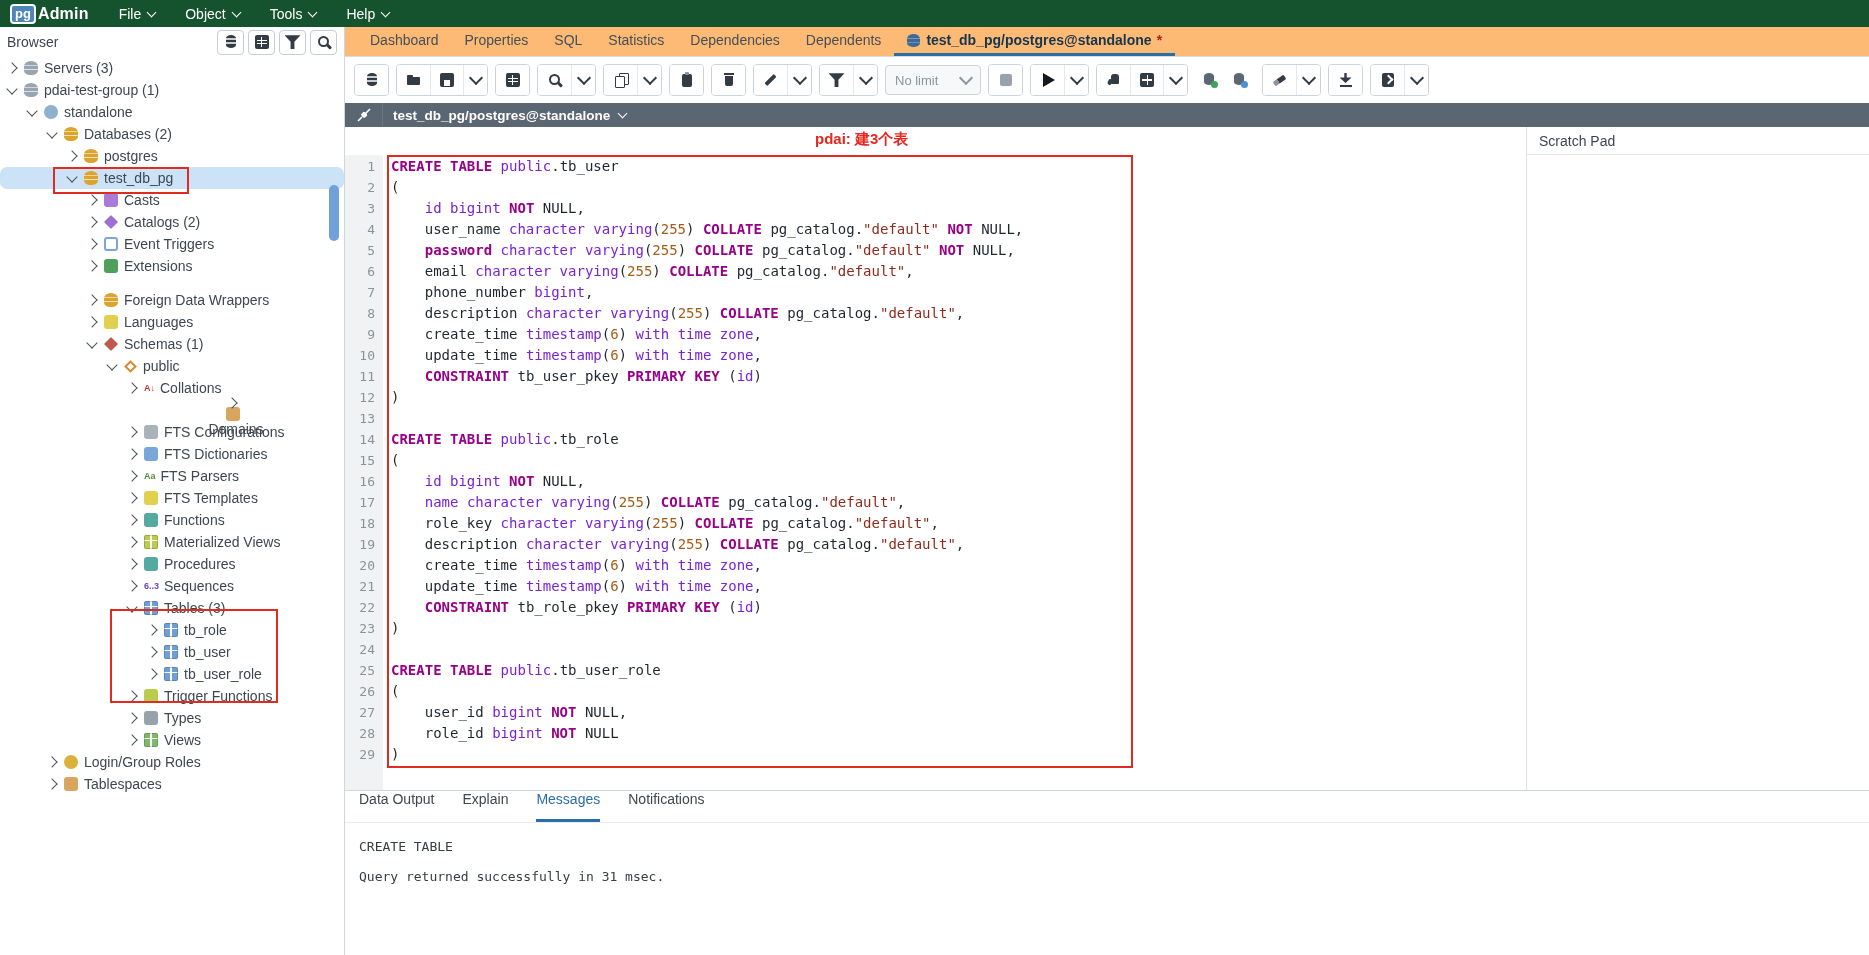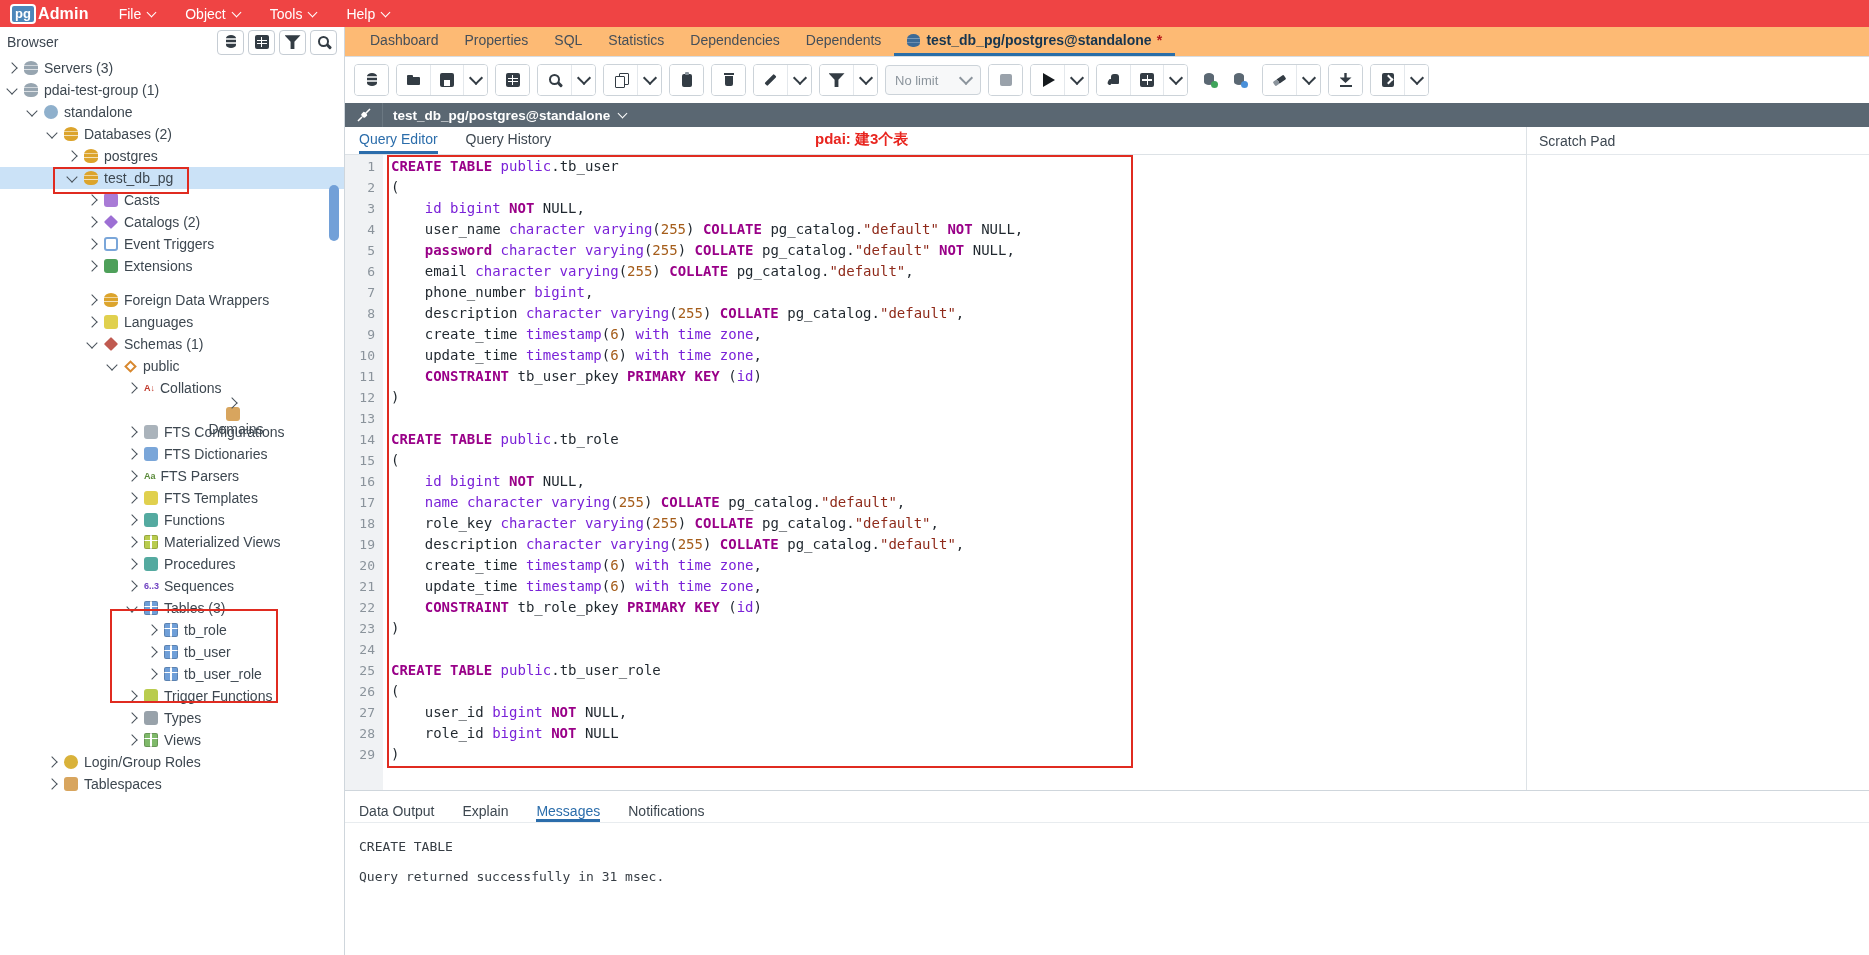--- a/index.html
+++ b/index.html
@@ -1,34 +1,34 @@
 <!DOCTYPE html>
 <html><head>
 <meta charset="utf-8">
 <style>
   html,body{margin:0;padding:0;background:#fff;}
   .app{position:relative;width:1869px;height:955px;background:#fff;overflow:hidden;
        font-family:"Liberation Sans",sans-serif;-webkit-font-smoothing:antialiased;}
 
   
-  .menubar{position:absolute;left:0;top:0;right:0;height:27px;background:#ef4444;display:flex;align-items:center;color:#fff;}
+  .menubar{position:absolute;left:0;top:0;right:0;height:27px;background:#14532d;display:flex;align-items:center;color:#fff;}
   .logo{display:flex;align-items:center;margin-left:10px;}
   .logo-pg{border:2px solid #fff;border-radius:4px;padding:0 3px;font-weight:bold;font-size:13px;line-height:16px;background:#4d87ba;}
   .logo-admin{font-weight:bold;font-size:16px;margin-left:2px;letter-spacing:.2px;}
   .menu-item{display:flex;align-items:center;margin-left:30px;font-size:14px;cursor:default;}
   .mcaret{width:6px;height:6px;border-right:1.6px solid #fff;border-bottom:1.6px solid #fff;transform:rotate(45deg);margin-left:7px;margin-top:-3px;}
 
   
   .browser{position:absolute;left:0;top:27px;width:345px;bottom:0;background:#fff;border-right:1px solid #cfd6dc;box-sizing:border-box;}
   .browser-header{height:30px;display:flex;align-items:center;padding:0 7px;}
   .browser-title{flex:1;font-size:14px;color:#3c4650;}
   .hbtn{width:27px;height:25px;border:1px solid #c6cdd4;border-radius:4px;background:#fff;margin-left:4px;display:flex;align-items:center;justify-content:center;padding:0;}
   .tree{position:absolute;top:30px;left:0;right:0;bottom:0;overflow:hidden;}
   .trow{height:22px;display:flex;align-items:center;font-size:14px;color:#3d4750;white-space:nowrap;}
-  .trow.sel{background:#cbe2f7;}
+  .trow.sel{background:#cbe2f7;border-radius:7px;}
   .chev{width:7px;height:7px;border-right:1.8px solid #49525b;border-bottom:1.8px solid #49525b;flex:none;margin-right:8px;}
   .chev.right{transform:rotate(-45deg);}
   .chev.down{transform:rotate(45deg);margin-top:-3px;}
   .tico{width:14px;height:14px;flex:none;margin-right:6px;display:inline-block;box-sizing:border-box;}
   .tico.cyl{border-radius:50% 50% 45% 45%/38% 38% 30% 30%;
     background-image:linear-gradient(to bottom,rgba(255,255,255,0) 28%,rgba(255,255,255,.75) 30%,rgba(255,255,255,0) 38%,rgba(255,255,255,0) 58%,rgba(255,255,255,.75) 60%,rgba(255,255,255,0) 68%);}
   .tico.circ{border-radius:50%;}
   .tico.sq{border-radius:3px;}
   .tico.sqo{border-radius:3px;border:2px solid;background:#fff;}
   .tico.dia{width:10px;height:10px;transform:rotate(45deg);margin:2px 8px 2px 2px;border-radius:1px;}
@@ -119,21 +119,21 @@
   .s-ty{color:#7a22d8;}
   .s-num{color:#a55d1a;}
   .s-str{color:#8f2a1a;}
   .scratch-pane{position:absolute;right:0;top:0;bottom:0;width:343px;border-left:1px solid #dde2e6;box-sizing:border-box;background:#fff;}
   .scratch-header{height:28px;border-bottom:1px solid #e4e8ec;display:flex;align-items:center;padding-left:12px;font-size:14px;color:#3c4650;box-sizing:border-box;}
   .scratch-body{position:absolute;left:0;right:0;top:28px;bottom:0;background:#fff;}
 
   
   .output-pane{position:absolute;left:0;right:0;bottom:0;height:165px;border-top:1px solid #cfd6dc;background:#fff;box-sizing:border-box;}
   .output-tabs{height:32px;display:flex;align-items:stretch;padding-left:14px;border-bottom:1px solid #e8ecef;box-sizing:border-box;}
-  .otab{display:flex;align-items:flex-end;margin-right:28px;font-size:14px;color:#3d4750;border-bottom:3px solid transparent;box-sizing:border-box;cursor:default;}
+  .otab{display:flex;align-items:flex-start;margin-right:28px;font-size:14px;color:#3d4750;border-bottom:3px solid transparent;box-sizing:border-box;cursor:default;}
   .otab.active{color:#2b6dab;border-bottom-color:#2b6dab;}
   .output-content{padding:16px 0 0 14px;font-family:"DejaVu Sans Mono",monospace;font-size:13px;color:#363d44;}
   .msg{margin:0 0 15px 0;white-space:pre;}
 
   
   .redbox{position:absolute;border:2px solid #e02b20;box-sizing:border-box;pointer-events:none;}
   .annotation{position:absolute;left:815px;top:130px;color:#e8251f;font-weight:bold;font-size:15px;pointer-events:none;}
 </style>
 </head>
 <body>
@@ -508,28 +508,20 @@
           <path d="M2 14 L6 10 M10 6 L14 2" stroke="#fff" stroke-width="1.6" fill="none"></path>
           <path d="M5.2 7.2 a4.2 4.2 0 0 0 3.6 3.6 L11.2 8.4 a4.2 4.2 0 0 0 -3.6 -3.6 Z" fill="#fff"></path>
         </svg>
       </span>
       <span class="conn-label">test_db_pg/postgres@standalone</span>
       <span class="conn-caret"></span>
     </div>
 
     <div class="workspace">
       <div class="editor-pane">
-        <div class="editor-tabs">
-            <div class="etab active">
-              <span>Query Editor</span>
-            </div>
-            <div class="etab">
-              <span>Query History</span>
-            </div>
-          </div>
         <div class="code-area">
           <div class="gutter">
               <div class="gl">1</div>
               <div class="gl">2</div>
               <div class="gl">3</div>
               <div class="gl">4</div>
               <div class="gl">5</div>
               <div class="gl">6</div>
               <div class="gl">7</div>
               <div class="gl">8</div>

